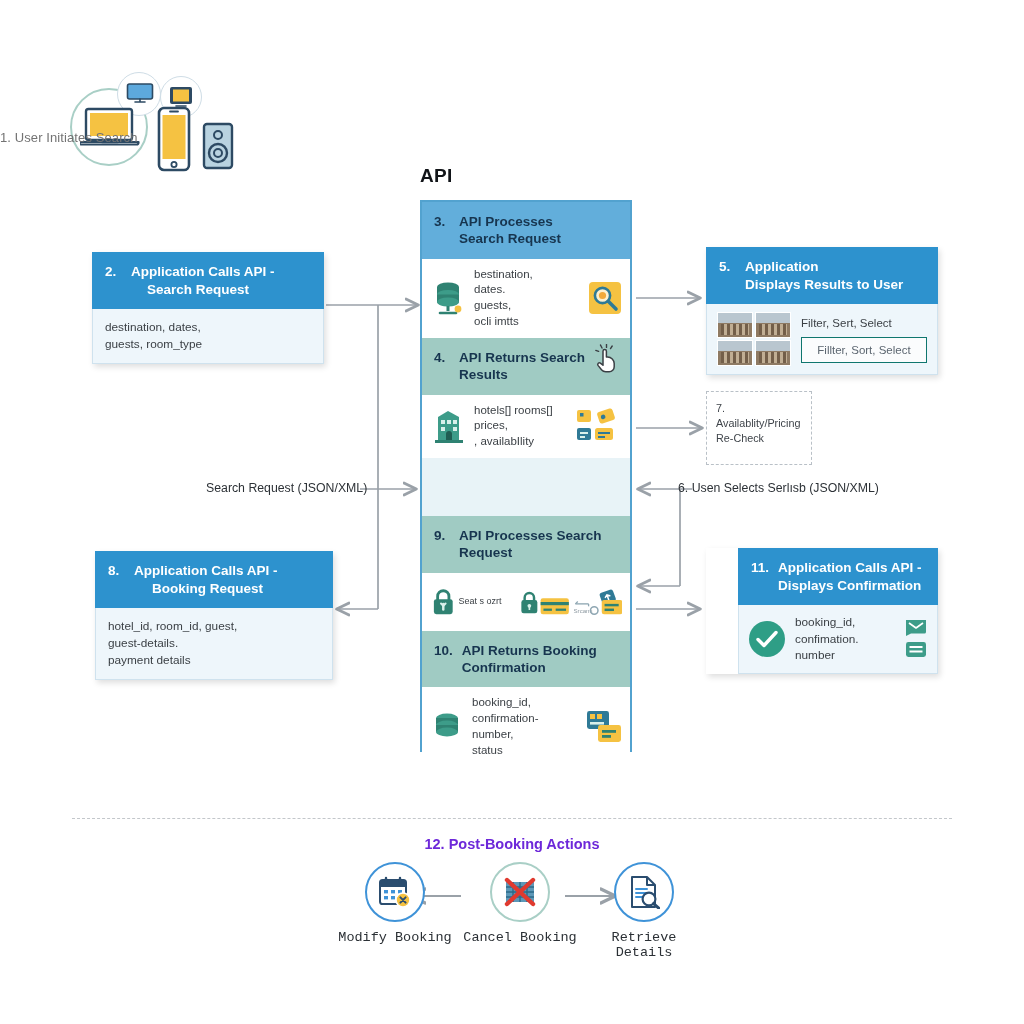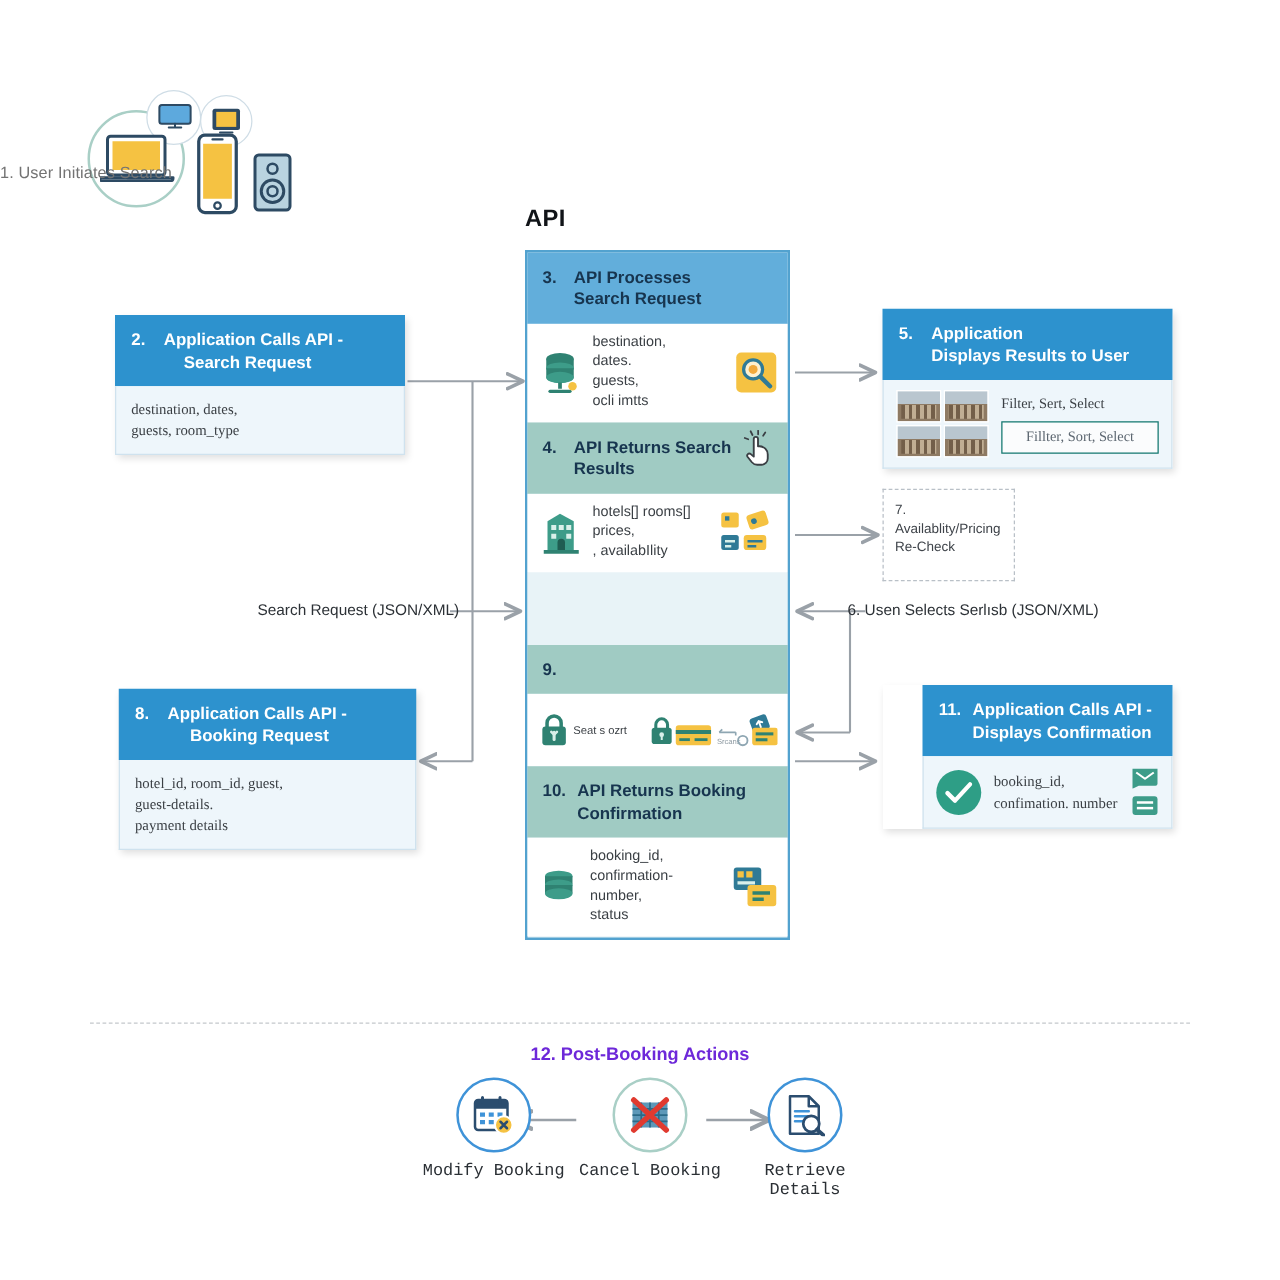--- a/index.html
+++ b/index.html
@@ -67,21 +67,21 @@
   .card { position:absolute; }
   .card-head {
     background:#2d92ce; color:#ffffff;
     font-size:13.5px; font-weight:bold; line-height:1.3;
     padding:11px 12px 11px 13px;
     display:flex; gap:9px; align-items:flex-start;
   }
   .card-head .num { min-width:17px; }
   .card-body {
     background:#eef6fb; border:1px solid #cfe2ee; border-top:none;
-    padding:10px 12px; font-size:11.8px; line-height:1.45; color:#3a3f44;font-family:Liberation Serif, serif;
+    padding:10px 12px; font-size:11.8px; line-height:1.45; color:#3a3f44;
   }
   .card.shadow { box-shadow:2px 3px 6px rgba(0,0,0,.13); }
 
   #card2  { left:92px;  top:252px; width:232px; }
   #card8  { left:95px;  top:551px; width:238px; }
   #card5  { left:706px; top:247px; width:232px; }
   #card11 { left:706px; top:548px; width:232px;padding-left:32px; }
 
   
   #card5 .card-body { display:flex; gap:10px; align-items:center; padding:8px 10px; }
@@ -338,20 +338,24 @@
         <rect x="19" y="20" width="18" height="12" rx="2.5" fill="#f5c242"></rect>
         <rect x="22" y="24" width="12" height="2" fill="#2f7a96"></rect>
           <rect x="22" y="28" width="7" height="2" fill="#2f7a96"></rect>
       </svg>
     </div>
 
     <div class="api-spacer"></div>
 
     <div class="api-head teal">
       <span class="num">9.</span>
+      <span>
+        <span>API Processes Search</span><br>
+        <span>Request</span>
+      </span>
     </div>
     <div class="api-body" style="gap:4px">
       <svg width="24" height="30" viewBox="0 0 24 30">
         <path d="M6 13V9a6 6 0 0 1 12 0v4" fill="none" stroke="#2f8272" stroke-width="3"></path>
         <rect x="2" y="12" width="20" height="16" rx="2.6" fill="#2f8272"></rect>
         <path d="M12 17v6" stroke="#d9f0ea" stroke-width="2.6" stroke-linecap="round"></path>
         <path d="M12 19l-2.4-2.4M12 19l2.4-2.4" stroke="#d9f0ea" stroke-width="2.2" stroke-linecap="round"></path>
       </svg>
       <span class="txt" style="flex:none;width:56px;font-size:9px">
         <span>Seat s ozrt</span>

